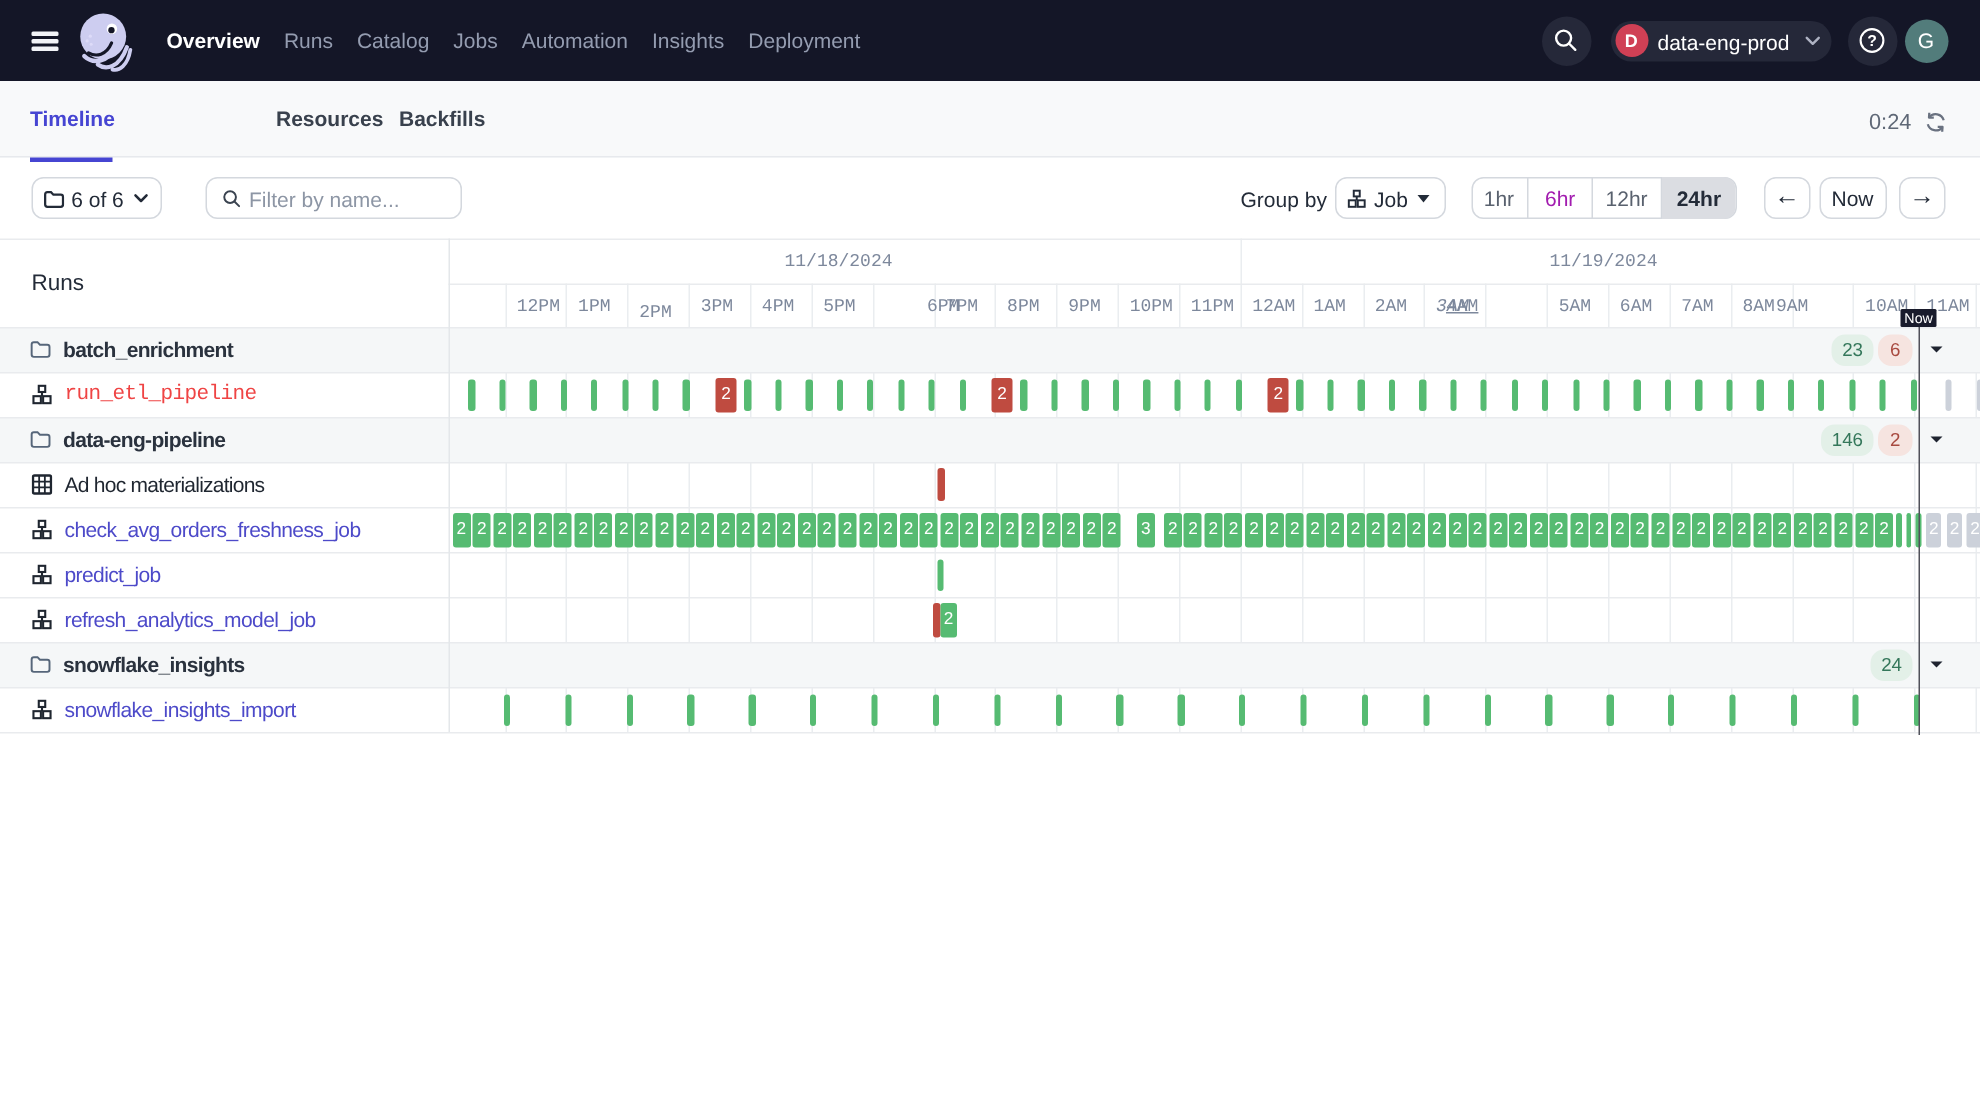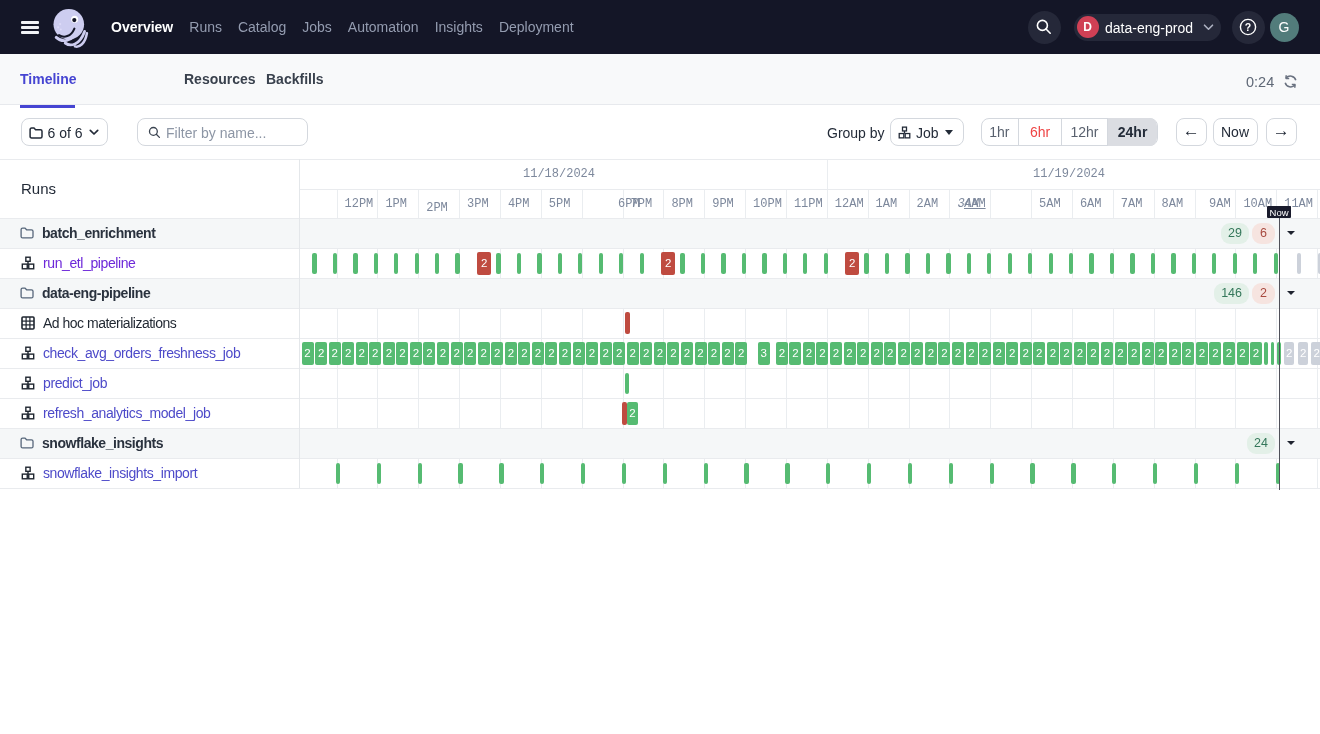--- a/index.html
+++ b/index.html
@@ -88,21 +88,21 @@
 <svg class="abs" style="left:898px;top:125.5px;z-index:3;" width="13" height="13" viewBox="0 0 15 14">
 <rect x="5.2" y="0.8" width="4.6" height="4.4" fill="none" stroke="#232b38" stroke-width="1.5"></rect>
 <path d="M7.5 5.2 V8.2" stroke="#232b38" stroke-width="1.5"></path>
 <rect x="1.4" y="8.2" width="5.3" height="5.0" fill="none" stroke="#232b38" stroke-width="1.5"></rect>
 <rect x="8.3" y="8.2" width="5.3" height="5.0" fill="none" stroke="#232b38" stroke-width="1.5"></rect>
 </svg>
 <div class="abs" style="left:916px;top:124.5px;font-size:14px;color:#232b38;z-index:3;">Job</div>
 <div class="abs" style="left:945px;top:129.5px;width:0;height:0;border-left:4.5px solid transparent;border-right:4.5px solid transparent;border-top:5px solid #232b38;z-index:3;"></div>
 <div class="btn" style="left:980.5px;width:177px;padding:0;overflow:hidden;"></div>
 <div class="abs" style="left:980.5px;top:117.5px;width:37.6px;height:28px;background:transparent;color:#59616e;font-size:14px;font-weight:400;display:flex;align-items:center;justify-content:center;z-index:3;border-radius:0;">1hr</div>
-<div class="abs" style="left:1018.1px;top:117.5px;width:43.0px;height:28px;border-left:1px solid #d4d8de;background:transparent;color:#ef4444;font-size:14px;font-weight:400;display:flex;align-items:center;justify-content:center;z-index:3;border-radius:0;">6hr</div>
+<div class="abs" style="left:1018.1px;top:117.5px;width:43.0px;height:28px;border-left:1px solid #d4d8de;background:transparent;color:#a21caf;font-size:14px;font-weight:400;display:flex;align-items:center;justify-content:center;z-index:3;border-radius:0;">6hr</div>
 <div class="abs" style="left:1061.1px;top:117.5px;width:45.6px;height:28px;border-left:1px solid #d4d8de;background:transparent;color:#59616e;font-size:14px;font-weight:400;display:flex;align-items:center;justify-content:center;z-index:3;border-radius:0;">12hr</div>
 <div class="abs" style="left:1106.7px;top:117.5px;width:50.8px;height:28px;border-left:1px solid #d4d8de;background:#dbdde2;color:#232b38;font-size:14px;font-weight:600;display:flex;align-items:center;justify-content:center;z-index:3;border-radius:0 8px 8px 0;">24hr</div>
 <div class="btn" style="left:1175.5px;width:31.5px;font-size:17px;padding-bottom:2px;">←</div>
 <div class="btn" style="left:1212.5px;width:45px;">Now</div>
 <div class="btn" style="left:1265.5px;width:31.5px;font-size:17px;padding-bottom:2px;">→</div>
 <div class="rbord" style="top:158.5px;"></div>
 <div class="abs" style="left:299px;top:188.5px;width:1021px;height:1px;background:#e9ebee;z-index:4;"></div>
 <div class="rbord" style="top:217.5px;"></div>
 <div class="abs" style="left:21px;top:180px;font-size:15px;font-weight:500;color:#232b38;">Runs</div>
 <div class="hlabel" style="left:523px;top:166.5px;">11/18/2024</div>
@@ -146,41 +146,41 @@
 <div class="hlabel" style="left:793.9px;top:196.5px;">11PM</div>
 <div class="hlabel" style="left:834.8px;top:196.5px;">12AM</div>
 <div class="hlabel" style="left:875.6px;top:196.5px;">1AM</div>
 <div class="hlabel" style="left:916.5px;top:196.5px;">2AM</div>
 <div class="hlabel" style="left:957.4px;top:196.5px;font-style:italic;">3AM</div>
 <div class="hlabel" style="left:964px;top:196.5px;text-decoration:underline;">4AM</div>
 <div class="hlabel" style="left:1039.1px;top:196.5px;">5AM</div>
 <div class="hlabel" style="left:1079.9px;top:196.5px;">6AM</div>
 <div class="hlabel" style="left:1120.8px;top:196.5px;">7AM</div>
 <div class="hlabel" style="left:1161.6px;top:196.5px;">8AM</div>
-<div class="hlabel" style="left:1209px;top:196.5px;">9AM</div>
+<div class="hlabel" style="left:1184px;top:196.5px;">9AM</div>
 <div class="hlabel" style="left:1243.4px;top:196.5px;">10AM</div>
 <div class="hlabel" style="left:1284.2px;top:196.5px;">11AM</div>
 <div class="abs" style="left:0;top:218px;width:1320px;height:30px;background:#f5f7f8;z-index:2;"></div>
 <svg class="abs" style="left:20px;top:227.0px;z-index:3;" width="14" height="12" viewBox="0 0 14 12">
 <path d="M1.1 2.6 Q1.1 1.1 2.6 1.1 H5.0 L6.6 2.8 H11.5 Q13 2.8 13 4.3 V9.4 Q13 10.9 11.5 10.9 H2.6 Q1.1 10.9 1.1 9.4 Z" fill="none" stroke="#56667a" stroke-width="1.3"></path>
 </svg>
 <div class="abs" style="left:42px;top:224.5px;font-size:14px;font-weight:600;letter-spacing:-0.45px;color:#2a323e;z-index:3;">batch_enrichment</div>
 <div class="abs" style="right:45px;top:222.5px;display:flex;gap:3px;z-index:3;">
-<span class="pill" style="background:#e3f0e8;color:#34775a;">29</span>
+<span class="pill" style="background:#e3f0e8;color:#34775a;">23</span>
 <span class="pill" style="background:#f6e4e0;color:#a84a40;">6</span>
 </div>
 <div class="abs" style="left:1286.5px;top:230.7px;width:0;height:0;border-left:4px solid transparent;border-right:4px solid transparent;border-top:4.6px solid #1f2430;z-index:3;"></div>
 <div class="rbord" style="top:247.5px;"></div>
 <svg class="abs" style="left:21px;top:256.0px;z-index:3;" width="14" height="14" viewBox="0 0 15 14">
 <rect x="5.2" y="0.8" width="4.6" height="4.4" fill="none" stroke="#1f2630" stroke-width="1.5"></rect>
 <path d="M7.5 5.2 V8.2" stroke="#1f2630" stroke-width="1.5"></path>
 <rect x="1.4" y="8.2" width="5.3" height="5.0" fill="none" stroke="#1f2630" stroke-width="1.5"></rect>
 <rect x="8.3" y="8.2" width="5.3" height="5.0" fill="none" stroke="#1f2630" stroke-width="1.5"></rect>
 </svg>
-<div class="abs" style="left:43px;top:254.5px;font-size:14px;letter-spacing:-0.4px;color:#6d28d9;z-index:3;">run_etl_pipeline</div>
+<div class="abs" style="left:43px;top:254.5px;font-size:14px;letter-spacing:-0.4px;color:#ef4444;z-index:3;font-family:Liberation Mono, monospace;">run_etl_pipeline</div>
 <div class="rbord" style="top:277.5px;"></div>
 <div class="abs" style="left:0;top:278px;width:1320px;height:30px;background:#f5f7f8;z-index:2;"></div>
 <svg class="abs" style="left:20px;top:287.0px;z-index:3;" width="14" height="12" viewBox="0 0 14 12">
 <path d="M1.1 2.6 Q1.1 1.1 2.6 1.1 H5.0 L6.6 2.8 H11.5 Q13 2.8 13 4.3 V9.4 Q13 10.9 11.5 10.9 H2.6 Q1.1 10.9 1.1 9.4 Z" fill="none" stroke="#56667a" stroke-width="1.3"></path>
 </svg>
 <div class="abs" style="left:42px;top:284.5px;font-size:14px;font-weight:600;letter-spacing:-0.45px;color:#2a323e;z-index:3;">data-eng-pipeline</div>
 <div class="abs" style="right:45px;top:282.5px;display:flex;gap:3px;z-index:3;">
 <span class="pill" style="background:#e3f0e8;color:#34775a;">146</span>
 <span class="pill" style="background:#f6e4e0;color:#a84a40;">2</span>
 </div>

